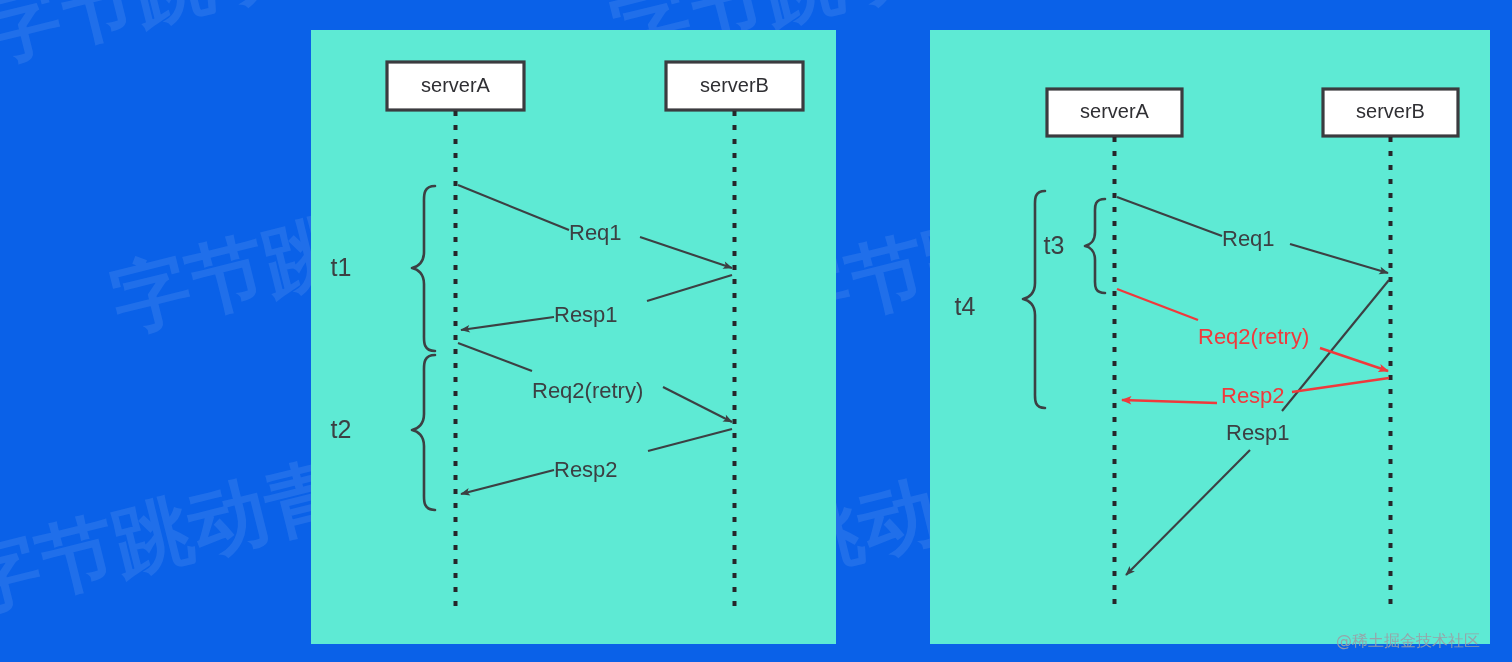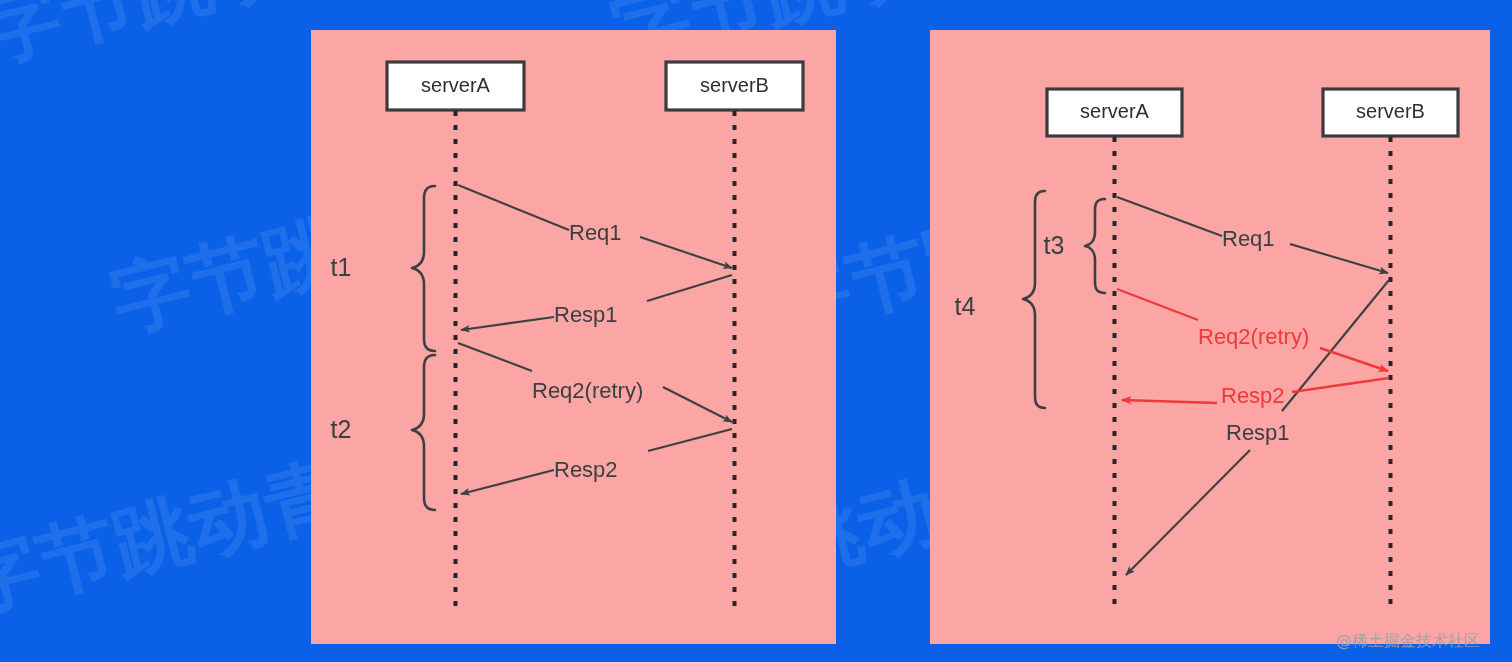--- a/index.html
+++ b/index.html
@@ -31,21 +31,21 @@
     top: 273px;
     color: #ffffff;
     font-size: 30px;
     line-height: 38px;
     letter-spacing: 0.2px;
     white-space: nowrap;
   }
 
   .panel {
     position: absolute;
-    background: #fca5a5;
+    background: #5eead4;
     overflow: hidden;
   }
   #panel-left  { left: 311px; top: 30px; width: 525px; height: 614px; }
   #panel-right { left: 930px; top: 30px; width: 560px; height: 614px; }
 
   .panel svg { display: block; width: 100%; height: 100%; }
 
   .node-box {
     fill: #ffffff;
     stroke: #3b3b3f;

